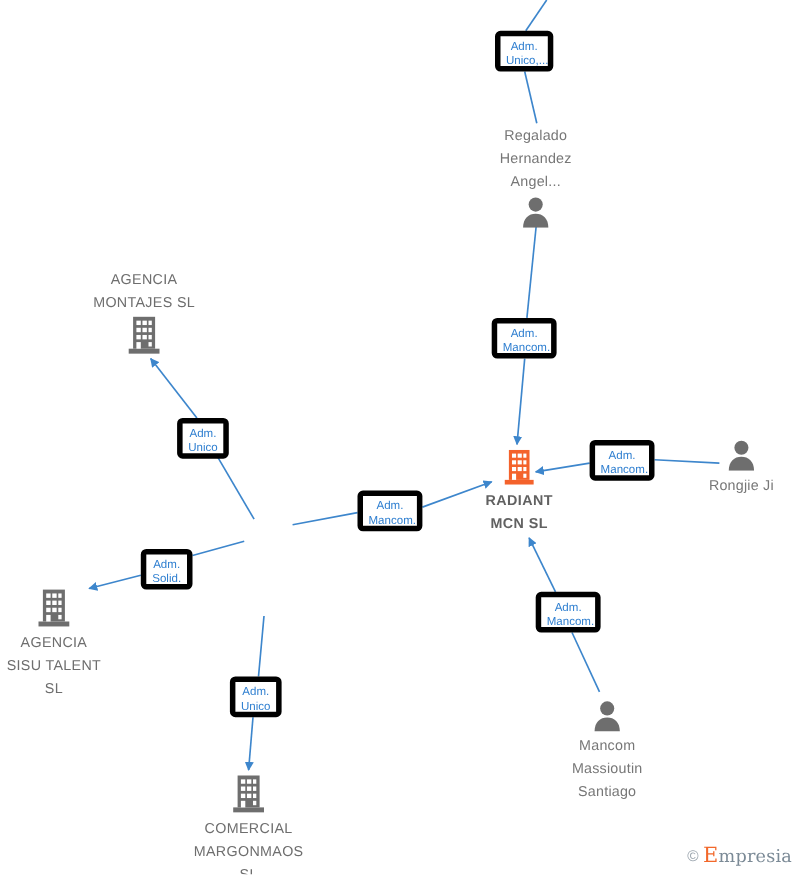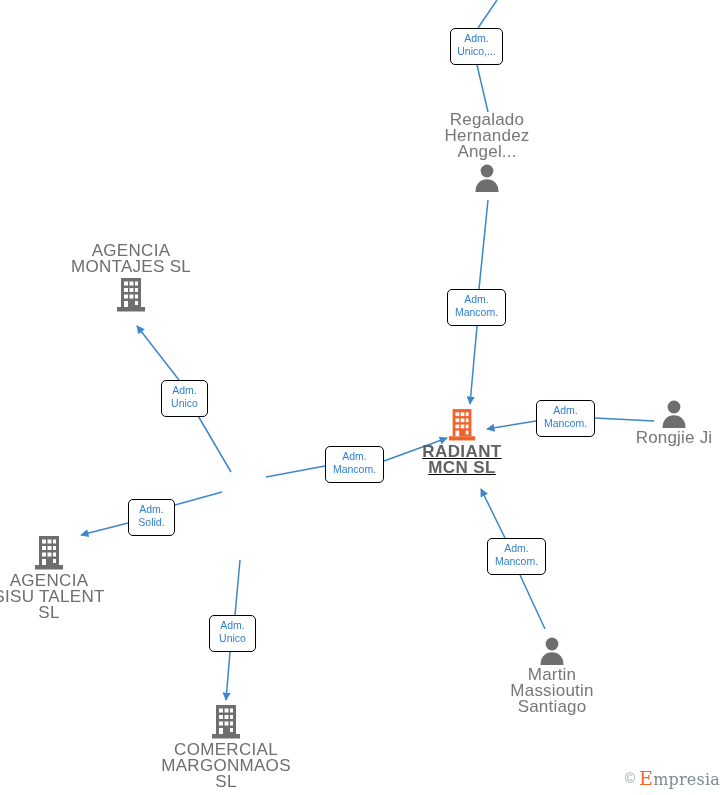--- a/index.html
+++ b/index.html
@@ -33,22 +33,22 @@
     cursor: pointer;
   }
   .node-icon {
     display: block;
     margin: 0 auto;
     line-height: 0;
   }
   .node-label {
     display: block;
     margin-top: 2px;
-    font-size: 17px;
-    line-height: 16px;
+    font-size: 13px;
+    line-height: 21px;
     color: #777777;
     letter-spacing: 0.2px;
     white-space: pre-line;
   }
   .node-label.company {
     color: #6e6e6e;
     letter-spacing: 0.3px;
   }
   .node-label.central {
     color: #616161;
@@ -56,21 +56,21 @@
     letter-spacing: 0.4px;
   }
   .node.above .node-label {
     margin-top: 0;
     margin-bottom: 2px;
   }
   .edge-label {
     position: absolute;
     box-sizing: border-box;
     background: #ffffff;
-    border: 1px solid #000000;
+    border: 5px solid #000000;
     border-radius: 5px;
     color: #2f7fd0;
     font-size: 10.5px;
     line-height: 13px;
     text-align: center;
     padding: 3px 5px 4px 5px;
     white-space: pre-line;
     cursor: pointer;
   }
   #watermark {
@@ -173,21 +173,21 @@
           <rect x="9" y="17.5" width="4" height="4"></rect>
           <rect x="14.5" y="17.5" width="4" height="4"></rect>
           <rect x="20" y="17.5" width="3" height="4"></rect>
           <rect x="9" y="24" width="4" height="6"></rect>
           <rect x="20" y="24" width="3" height="4"></rect>
         </g>
       </svg>
     </span>
   </div>
 
-  <div class="node" style="left:462px; top:408px;text-decoration:underline;">
+  <div class="node" style="left:472px; top:408px;">
     <span class="node-icon">
       <svg width="30" height="34" viewBox="0 0 32 36" xmlns="http://www.w3.org/2000/svg">
         <rect x="6" y="1" width="20" height="29" fill="#f4622b"></rect>
         <rect x="2" y="30" width="28" height="4.5" fill="#f4622b"></rect>
         <g fill="#ffffff">
           <rect x="9" y="4.5" width="4" height="4"></rect>
           <rect x="14.5" y="4.5" width="4" height="4"></rect>
           <rect x="20" y="4.5" width="3" height="4"></rect>
           <rect x="9" y="11" width="4" height="4"></rect>
           <rect x="14.5" y="11" width="4" height="4"></rect>
@@ -240,21 +240,21 @@
 SL</span>
   </div>
 
   <div class="node" style="left:552px; top:635px;">
     <span class="node-icon">
       <svg width="30" height="30" viewBox="0 0 30 30" xmlns="http://www.w3.org/2000/svg">
         <circle cx="15" cy="9" r="6.4" fill="#6e6e6e"></circle>
         <path d="M3.5 30 C3.5 21.4 8.6 17.3 15 17.3 C21.4 17.3 26.5 21.4 26.5 30 Z" fill="#6e6e6e"></path>
       </svg>
     </span>
-    <span class="node-label">Martin
+    <span class="node-label">Mancom
 Massioutin
 Santiago</span>
   </div>
 
   <div class="node" style="left:226px; top:704px;">
     <span class="node-icon">
       <svg width="32" height="36" viewBox="0 0 32 36" xmlns="http://www.w3.org/2000/svg">
         <rect x="6" y="1" width="20" height="29" fill="#6e6e6e"></rect>
         <rect x="2" y="30" width="28" height="4.5" fill="#6e6e6e"></rect>
         <g fill="#ffffff">

